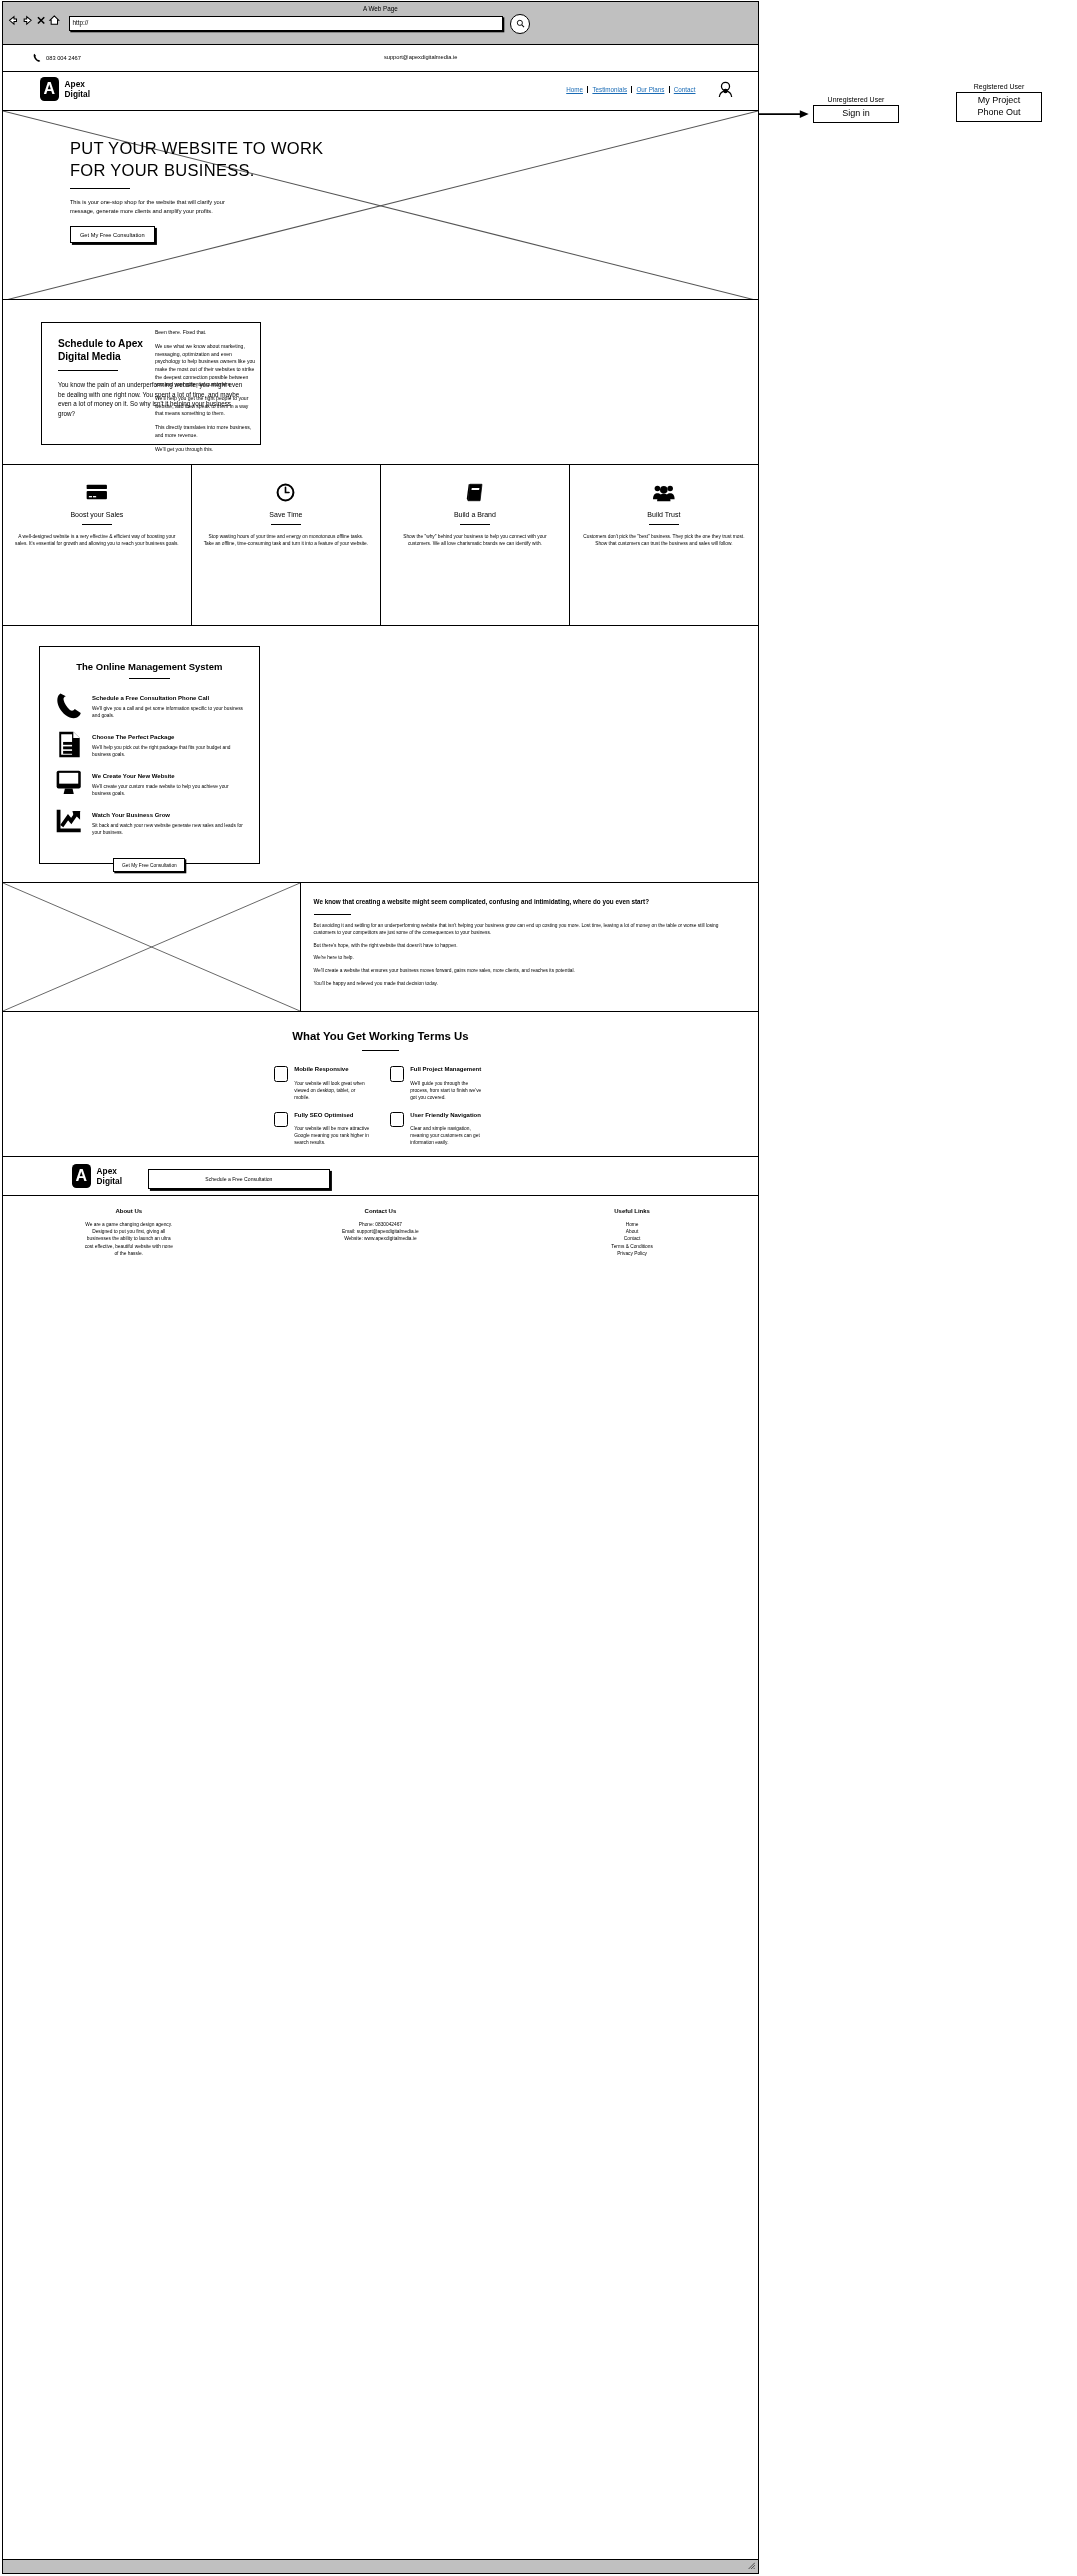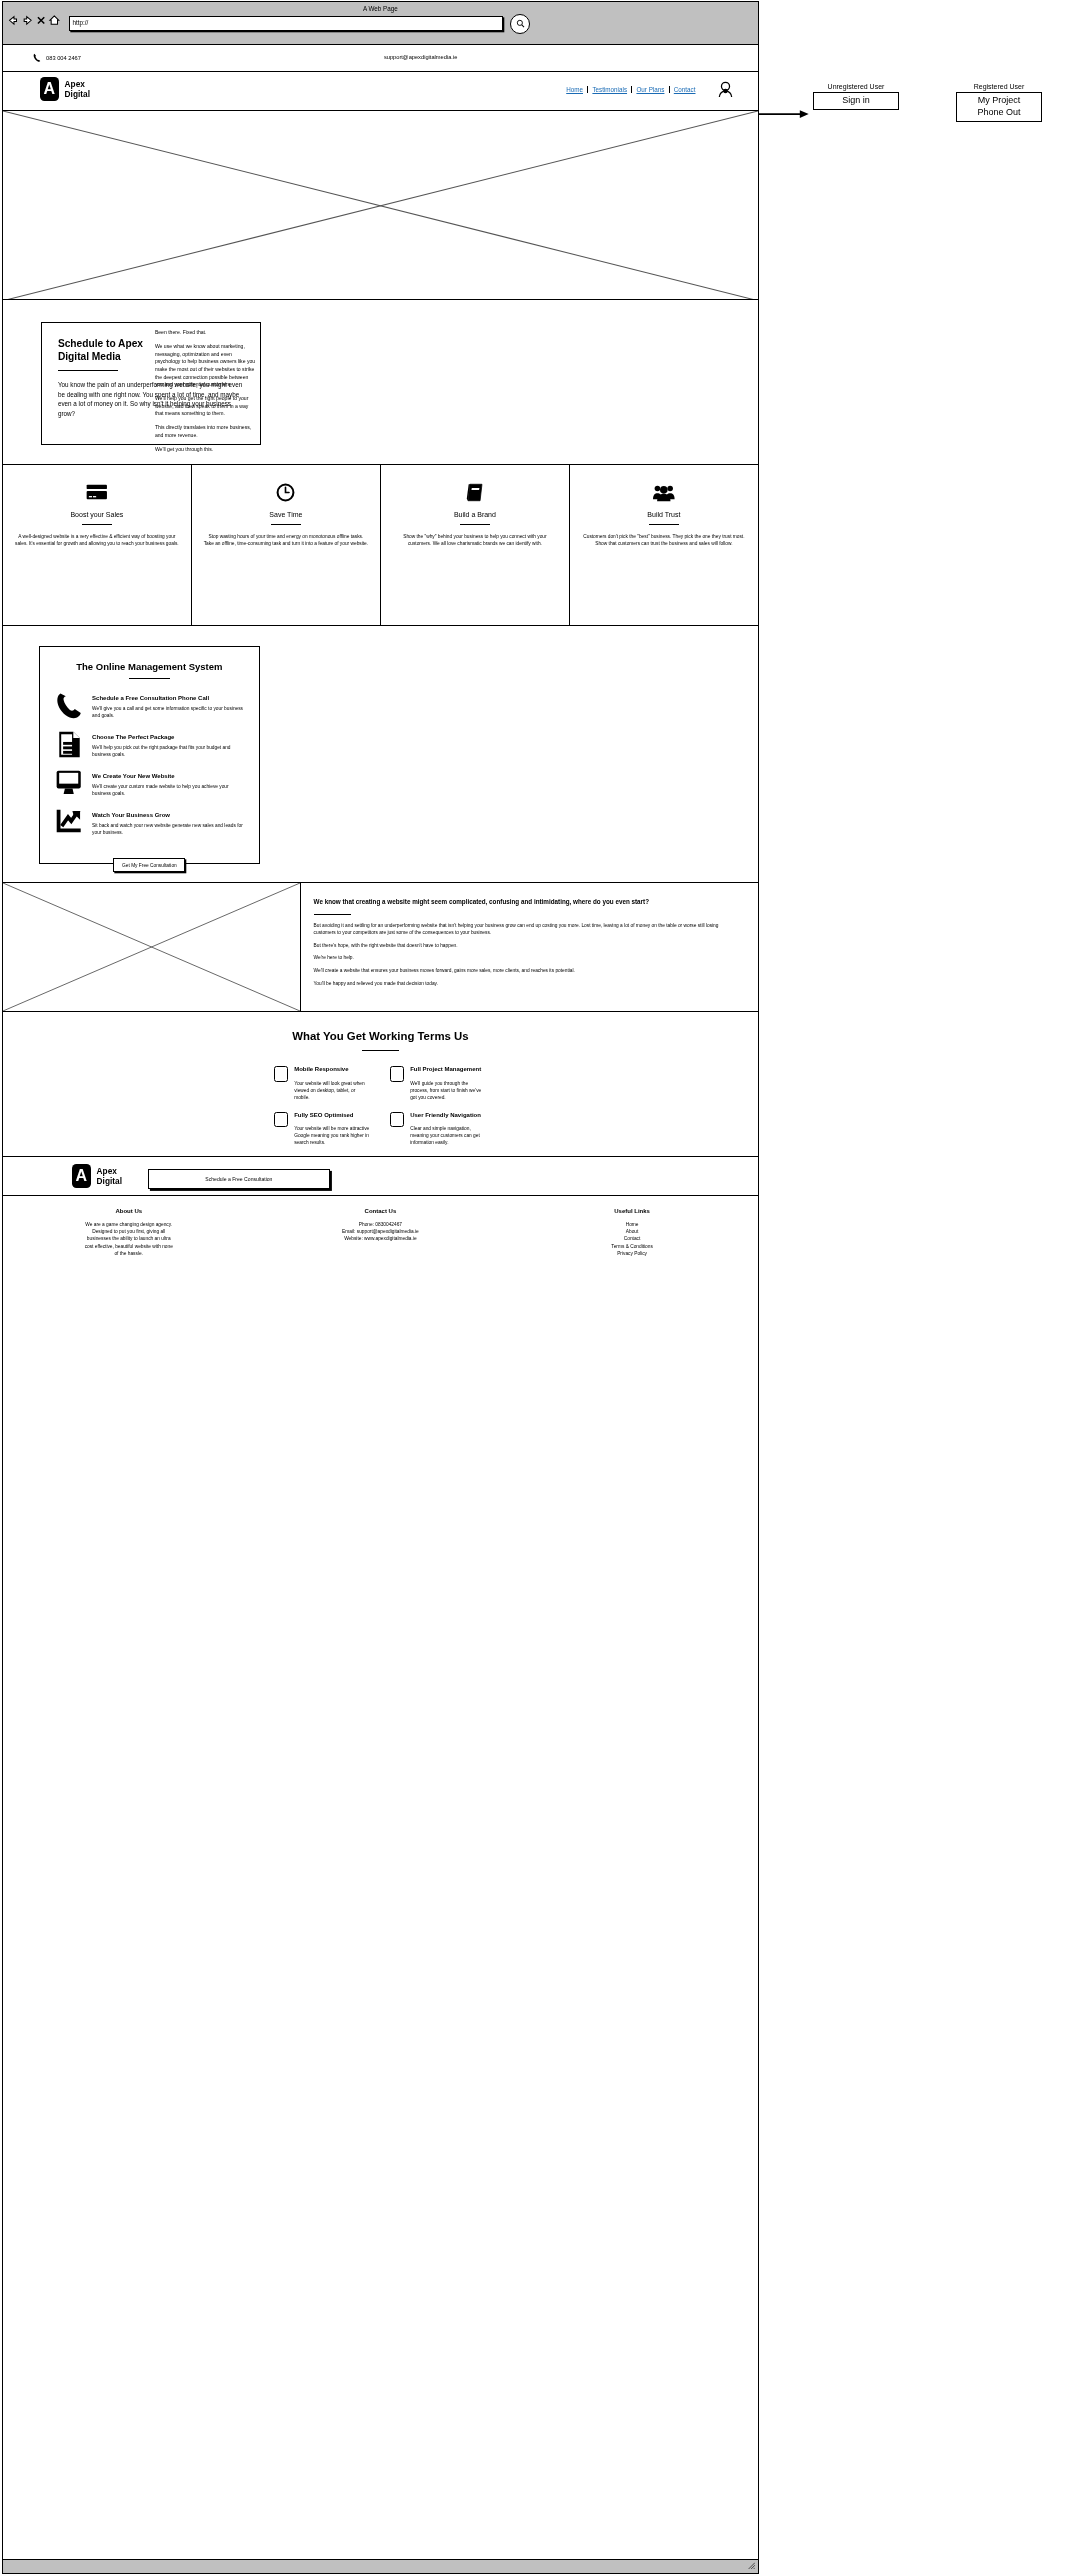--- a/index.html
+++ b/index.html
@@ -286,20 +286,26 @@
         <circle cx="15" cy="17.5" r="3.6" fill="#000"></circle>
       </svg>
     </div>
   </div>
 
   <div class="section hero">
     <svg class="hero-x" viewBox="0 0 1186 298" preserveAspectRatio="none">
       <line x1="0" y1="0" x2="1186" y2="298" stroke="#555" stroke-width="1.6"></line>
       <line x1="1186" y1="0" x2="0" y2="298" stroke="#555" stroke-width="1.6"></line>
     </svg>
+    <div class="hero-content">
+      <div class="hero-title">PUT YOUR WEBSITE TO WORK FOR YOUR BUSINESS.</div>
+      <div class="rule"></div>
+      <div class="hero-sub">This is your one-stop shop for the website that will clarify your message, generate more clients and amplify your profits.</div>
+      <div class="btn">Get My Free Consultation</div>
+    </div>
   </div>
 
   <div class="section welcome">
     <div class="welcome-box">
       <div class="welcome-title">
         <div>Schedule to Apex</div>
         <div>Digital Media</div>
       </div>
       <div class="rule"></div>
       <div class="welcome-body">You know the pain of an underperforming website, you might even be dealing with one right now. You spent a lot of time, and maybe even a lot of money on it. So why isn't it helping your business grow?</div>
@@ -543,21 +549,21 @@
 
 </div>
 
 <div class="annot-arrow">
   <svg width="51" height="10.2" viewBox="0 0 80 16">
     <path d="M0 8 L66 8" stroke="#000" stroke-width="3"></path>
     <path d="M64 2 L78 8 L64 14 Z" fill="#000"></path>
   </svg>
 </div>
 
-<div class="annot" style="left:813px; top:83px; width:86px;">
+<div class="annot" style="left:813px; top:96px; width:86px;">
   <div class="annot-label">Unregistered User</div>
   <div class="annot-box">
     <div>Sign in</div>
   </div>
 </div>
 
 <div class="annot" style="left:956px; top:83px; width:86px;">
   <div class="annot-label">Registered User</div>
   <div class="annot-box">
     <div>My Project</div>

